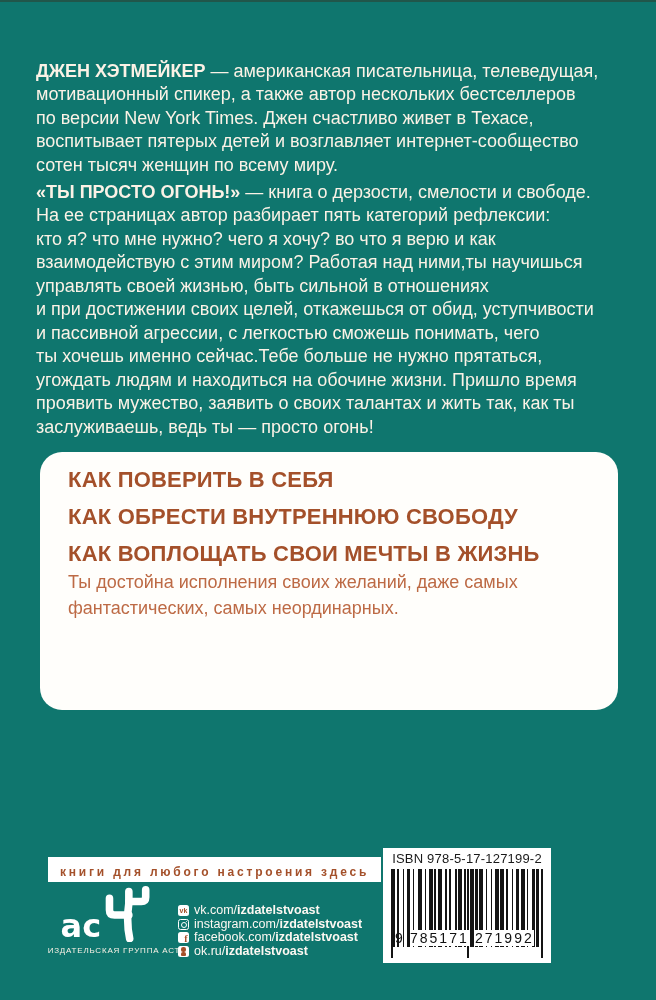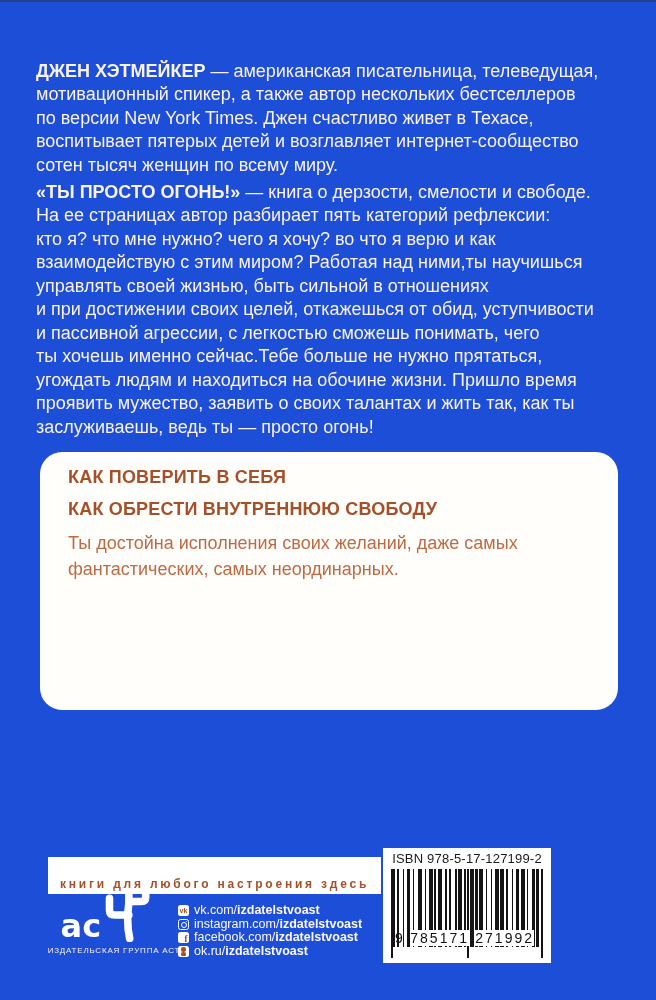--- a/index.html
+++ b/index.html
@@ -1,42 +1,42 @@
 <!DOCTYPE html>
 <html><head>
 <meta charset="utf-8">
 <style>
   html,body{margin:0;padding:0;background:#8c3c1c;}
   .cover{
     position:relative;width:656px;height:1000px;margin:0 auto;
-    background:#1d4ed8;overflow:hidden;
+    background:#0f766e;overflow:hidden;
     font-family:"Liberation Sans",sans-serif;
     -webkit-font-smoothing:antialiased;
   }
   .top-edge{position:absolute;top:0;left:0;width:100%;height:2px;background:rgba(70,30,10,.35);}
   .pre{white-space:pre-line;}
   .para{position:absolute;left:36px;width:612px;font-size:18px;line-height:23.5px;color:#fbf2e6;}
   .para b{font-weight:700;}
   .intro{top:36px;}
   .descr{top:157px;}
   .subhead{position:absolute;left:36px;top:417px;font-size:19px;font-weight:700;color:#fbf2e6;}
   
   .white-box{
     position:absolute;left:40px;top:452px;width:578px;height:258px;
     background:#fffefb;border-radius:22px;box-sizing:border-box;
     padding:15px 28px;
   }
   .box-section{margin-bottom:11px;}
-  .box-title{font-size:18px;font-weight:700;color:#a4502a;letter-spacing:.2px;margin:0 0 3px 0;}
+  .box-title{font-size:22px;font-weight:700;color:#a4502a;letter-spacing:.2px;margin:0 0 3px 0;}
   .box-body{font-size:18px;line-height:25.5px;color:#bd6a45;margin:0;white-space:pre-line;}
   .outro{top:732px;line-height:26px;}
   
   .banner{
     position:absolute;left:48px;top:857px;background:#ffffff;color:#a4502a;
-    font-size:12px;font-weight:700;letter-spacing:2.8px;padding:20px 12px 3px 12px;
+    font-size:12px;font-weight:700;letter-spacing:2.8px;padding:8px 12px 3px 12px;
   }
   .logo-svg{position:absolute;left:56px;top:878px;}
   .logo-caption{
     position:absolute;left:38px;top:946px;width:152px;text-align:center;
     font-size:8px;letter-spacing:.8px;color:#fbf2e6;
   }
   .sites{position:absolute;left:180px;top:881px;font-size:14px;font-weight:700;color:#ffffff;}
   .socials{position:absolute;left:178px;top:904px;list-style:none;margin:0;padding:0;}
   .socials li{display:flex;align-items:center;height:13.6px;margin-bottom:0;}
   .socials .txt{font-size:12.5px;color:#fdf8f2;margin-left:5px;line-height:13px;}
@@ -61,21 +61,21 @@
   .bars .gap{background:transparent;}
   .guard{position:absolute;width:2px;top:0;bottom:-11px;background:#141414;}
   .guard.g-left{left:0;}
   .guard.g-mid{left:50%;}
   .guard.g-right{right:0;}
   .barcode-digits{
     position:absolute;left:4px;right:6px;bottom:1px;height:14px;display:flex;align-items:flex-end;
     font-size:14px;color:#111;font-family:"Liberation Sans",sans-serif;z-index:2;
   }
   .barcode-digits .d0{width:12px;}
-  .barcode-digits .grp{flex:1;text-align:right;background:#ffffff;margin:0 3px;letter-spacing:2px;}
+  .barcode-digits .grp{flex:1;text-align:left;background:#ffffff;margin:0 3px;letter-spacing:2px;}
 </style>
 </head>
 <body>
 
 <div class="cover">
   <div class="top-edge"></div>
 
   <div class="para pre intro">
     <b>ДЖЕН ХЭТМЕЙКЕР</b><span> — американская писательница, телеведущая,
 мотивационный спикер, а также автор нескольких бестселлеров
@@ -100,20 +100,21 @@
 
 
   <div class="white-box">
     <div class="box-section">
       <h3 class="box-title">КАК ПОВЕРИТЬ В СЕБЯ</h3>
     </div>
     <div class="box-section">
       <h3 class="box-title">КАК ОБРЕСТИ ВНУТРЕННЮЮ СВОБОДУ</h3>
     </div>
     <div class="box-section">
+      <h3 class="box-title">КАК ВОПЛОЩАТЬ СВОИ МЕЧТЫ В ЖИЗНЬ</h3>
       <p class="box-body">Ты достойна исполнения своих желаний, даже самых
 фантастических, самых неординарных.</p>
     </div>
   </div>
 
 
   <div class="banner">книги для любого настроения здесь</div>
 
   <svg class="logo-svg" width="112" height="64" viewBox="0 0 130 76">
     <g fill="none" stroke="#ffffff" stroke-width="9" stroke-linecap="round" stroke-linejoin="round">

